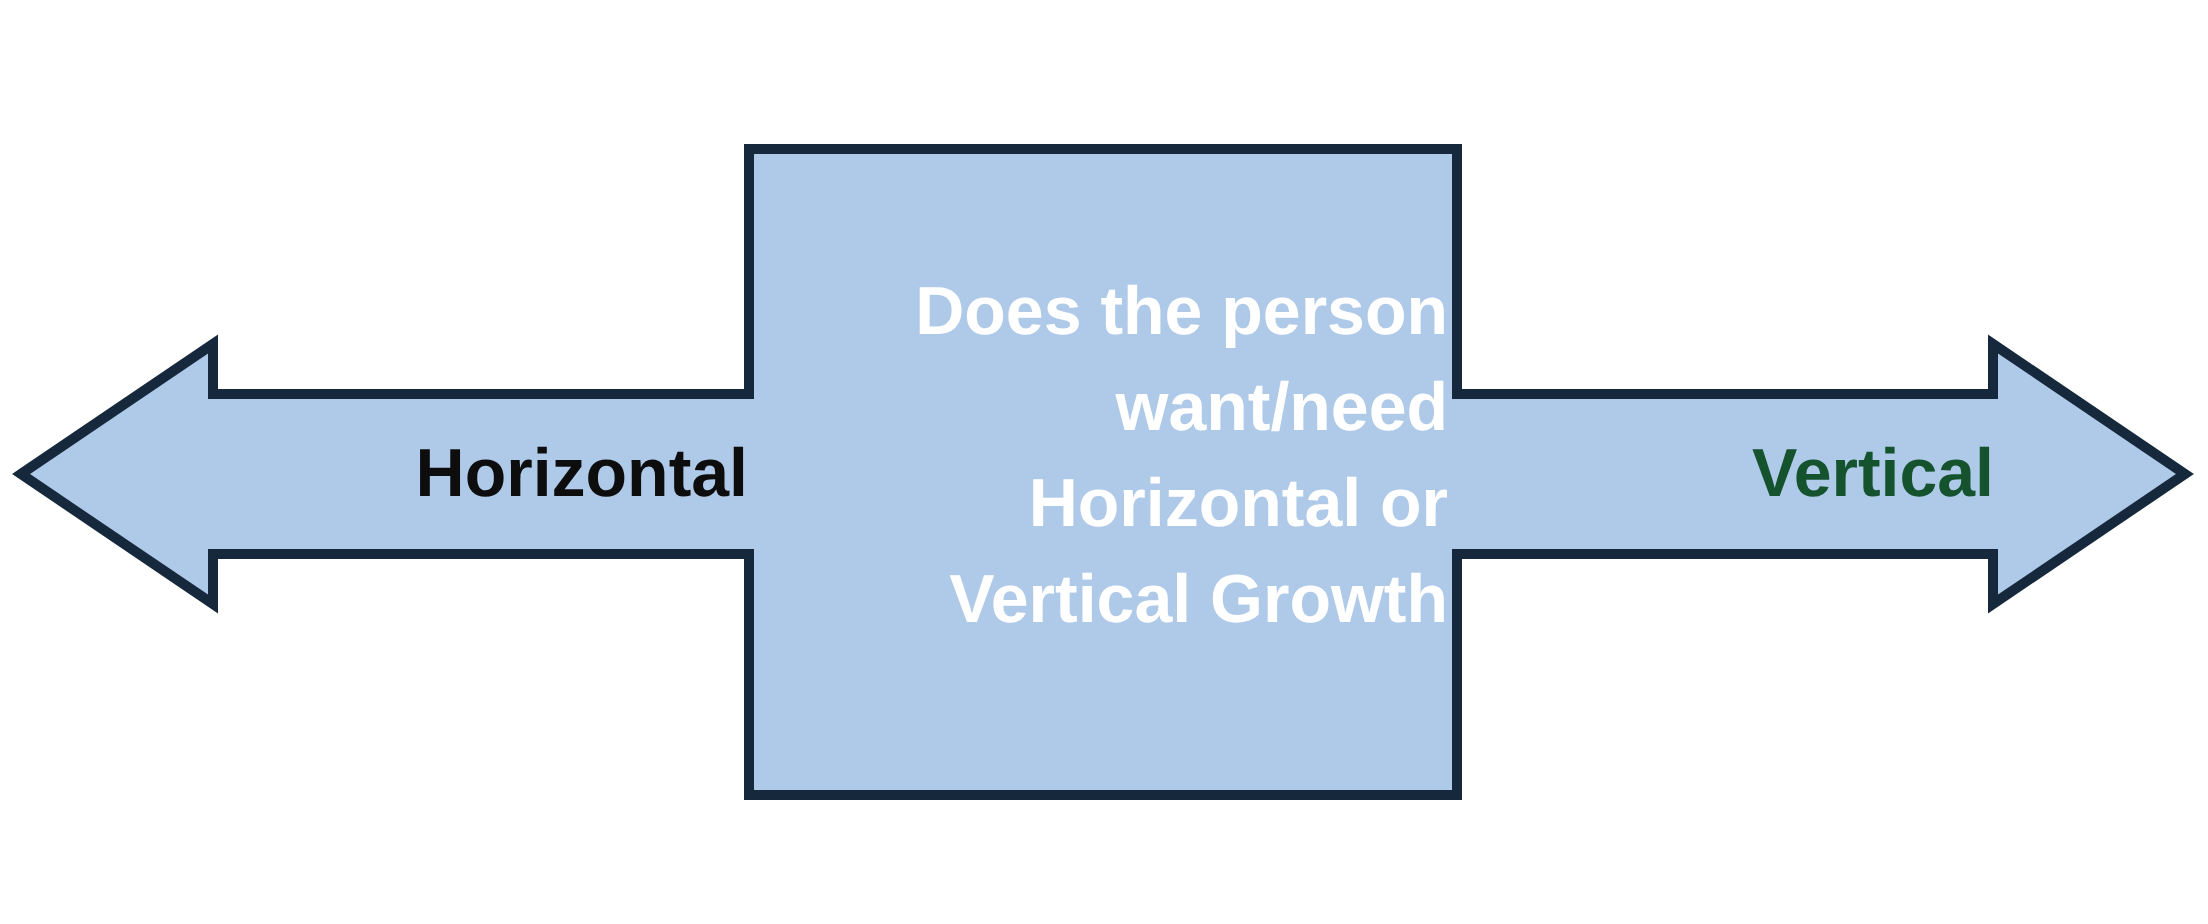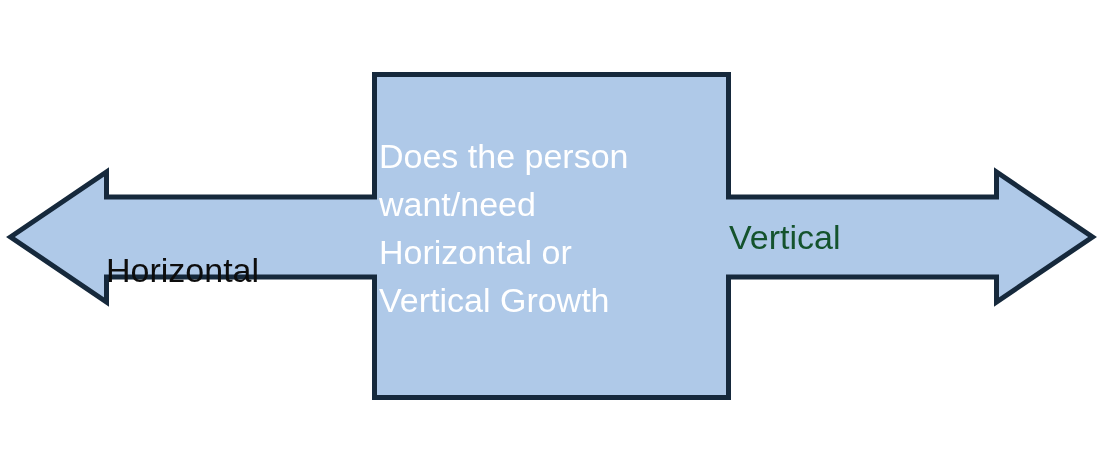--- a/index.html
+++ b/index.html
@@ -22,33 +22,32 @@
     left: 0;
     top: 0;
     width: 1104px;
     height: 462px;
     display: block;
   }
   .label {
     position: absolute;
     margin: 0;
     padding: 0;
-    text-align: left;
+    text-align: right;
     white-space: pre-line;
     line-height: 48px;
-    font-weight: 400;
+    font-weight: 700;
     -webkit-font-smoothing: antialiased;
   }
   #left-label {
     left: 106px;
     top: 213px;
     width: 268px;
     font-size: 34px;
     color: #0d0d0d;
-    margin-top: 33px;
   }
   #right-label {
     left: 729px;
     top: 213px;
     width: 268px;
     font-size: 34px;
     color: #14532d;
   }
   #center-label {
     left: 379px;

